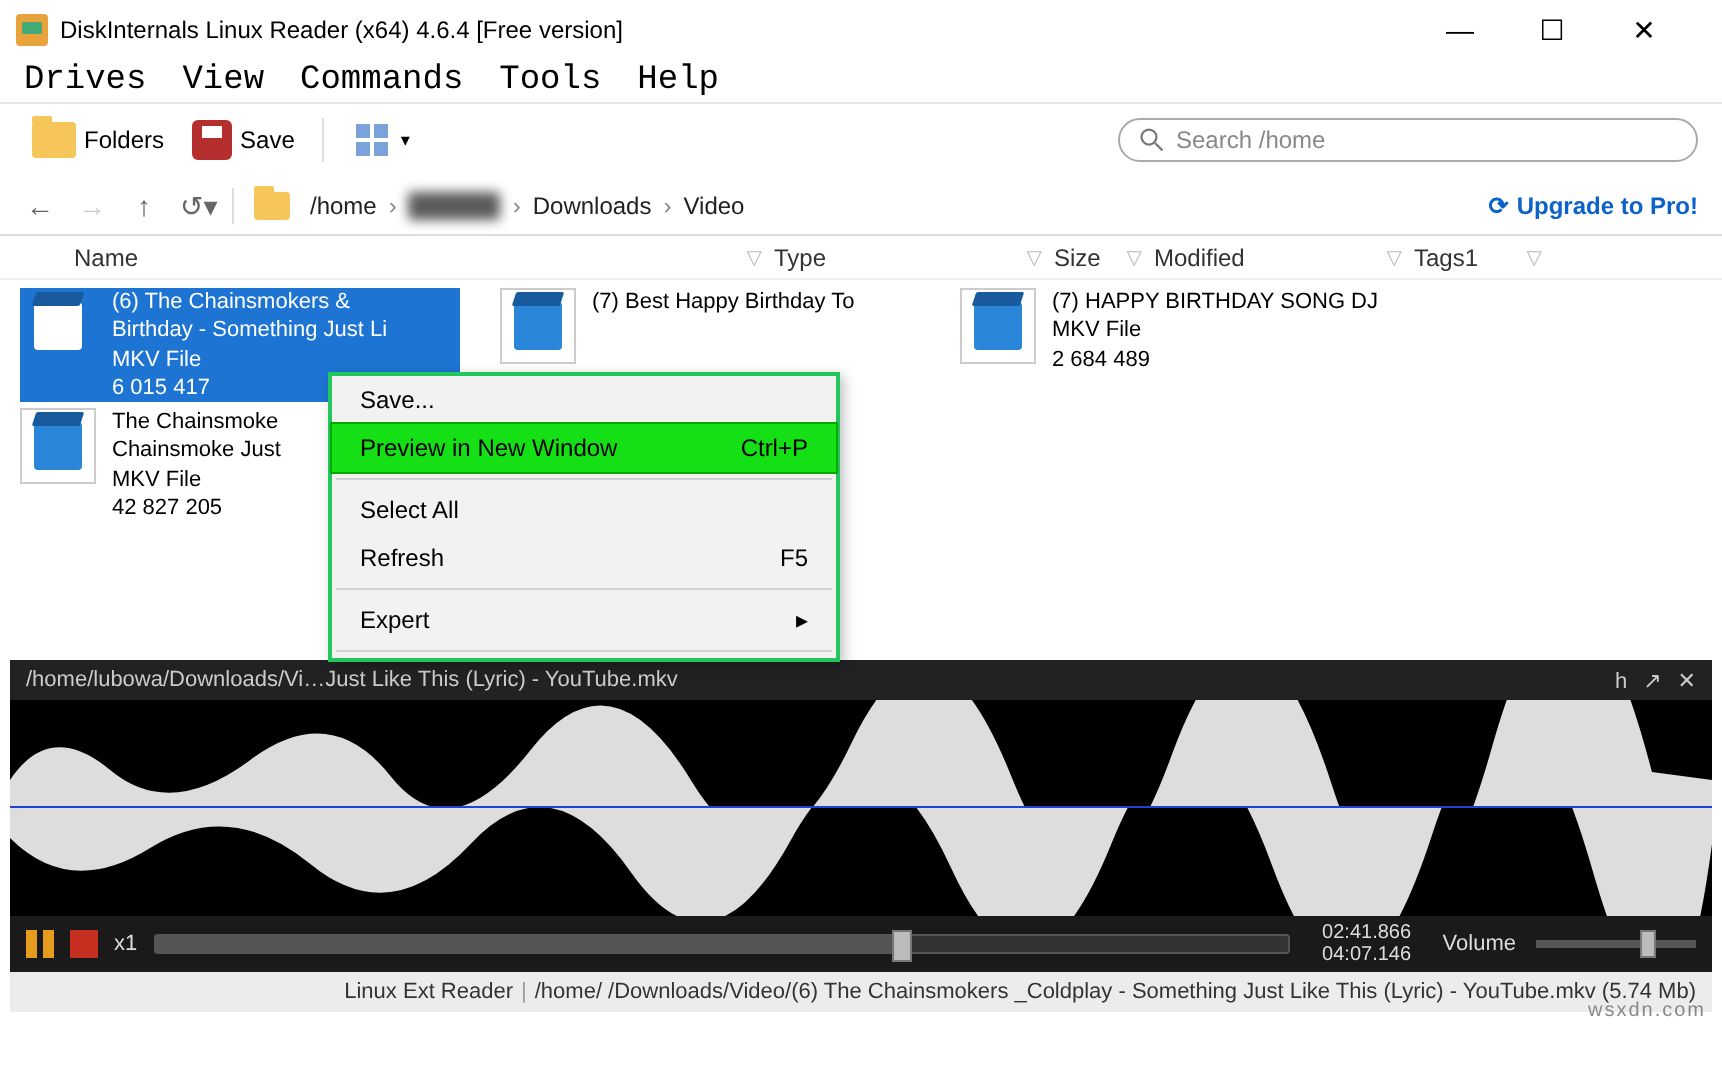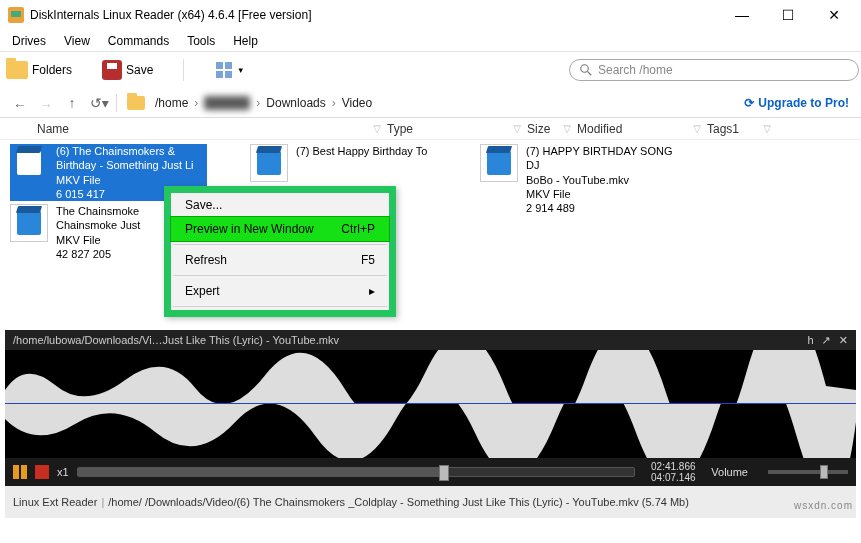--- a/index.html
+++ b/index.html
@@ -1,73 +1,73 @@
 <!DOCTYPE html>
 <html><head>
 <meta charset="utf-8">
 <style>
 * { box-sizing: border-box; margin: 0; padding: 0; font-family: "Segoe UI", Tahoma, sans-serif; }
 body { background: #fff; width: 861px; height: 543px; position: relative; overflow: hidden; font-size: 12px; color: #000; }
-.titlebar { height: 30px; display: flex; align-items: center; padding: 0 4px 0 8px; background: #fff; }
+.titlebar { height: 30px; display: flex; align-items: center; padding: 0 16px 0 8px; background: #fff; }
 .titlebar .icon-sm { width:16px; height:16px; margin-right:6px; background:#e8a33d; border-radius:2px; position:relative; }
 .titlebar .icon-sm::after { content:""; position:absolute; left:3px; top:4px; width:10px; height:6px; background:#4a7; border-radius:1px;}
 .titlebar .title { flex:1; font-size:12px; color:#000; }
 .winbtns { display:flex; }
 .winbtn { width:46px; height:30px; display:flex; align-items:center; justify-content:center; font-size:14px; cursor:pointer;}
 .menubar { height:22px; display:flex; align-items:center; padding:0 12px; gap:18px; border-bottom:1px solid #e5e5e5; }
-.menubar span { font-size:12px; cursor:pointer; }
-.toolbar { height:36px; display:flex; align-items:center; padding:0 2px; gap:22px; }
+.menubar span { font-size:17px; cursor:pointer;font-family:Liberation Mono, monospace; }
+.toolbar { height:36px; display:flex; align-items:center; padding:0 12px; gap:6px; }
 .tbtn { display:flex; align-items:center; gap:4px; padding:2px 4px; cursor:pointer; font-size:12px;}
 .folder-icon { width:22px; height:18px; background:#f7c65b; border-radius:2px; position:relative; }
 .folder-icon::before { content:""; position:absolute; top:-3px; left:0; width:10px; height:4px; background:#f7c65b; border-radius:1px;}
 .save-disk { width:20px; height:20px; background:#b52f2f; border-radius:3px; position:relative;}
 .save-disk::after { content:""; position:absolute; left:5px; top:3px; width:10px; height:6px; background:#fff;}
 .view-icon { width:20px; height:20px; display:grid; grid-template-columns:1fr 1fr; gap:2px; padding:2px;}
 .view-icon div{ background:#7aa3d9;}
 .searchbox { margin-left:auto; height:22px; width:290px; border:1px solid #aaa; border-radius:11px; display:flex; align-items:center; padding:0 10px; color:#888; font-size:12px;}
 .searchbox svg{width:12px;height:12px;margin-right:6px;fill:#777;}
 .navbar { height:30px; display:flex; align-items:center; padding:0 12px; gap:10px; border-bottom:1px solid #dcdcdc;}
 .navarrow { color:#666; font-size:14px; cursor:pointer; width:16px; text-align:center;}
 .bread { display:flex; align-items:center; gap:6px; color:#222; font-size:12px;}
 .bread .sep{color:#888;}
 .upgrade { margin-left:auto; color:#0b62c9; font-weight:600; font-size:12px; display:flex; align-items:center; gap:4px; cursor:pointer;}
 .columns { height:22px; display:flex; align-items:center; border-bottom:1px solid #eee; font-size:12px; color:#333; padding-left:10px;}
 .col { display:flex; align-items:center; justify-content:space-between; padding-right:6px;}
 .col .funnel{color:#bbb; font-size:10px;}
 .cName{width:350px;margin-left:27px;} .cType{width:140px;text-align:right;} .cSize{width:50px; text-align:right;} .cMod{width:130px;} .cTags{width:70px;}
 .filearea { position:relative; height:160px; padding:6px 10px; }
-.file { position:absolute; display:flex; gap:8px; width:197px; font-size:11px; line-height:1.3;}
+.file { position:absolute; display:flex; gap:8px; width:220px; font-size:11px; line-height:1.3;}
 .file .thumb { width:38px; height:38px; background:#fff; border:1px solid #ccc; display:flex; align-items:center; justify-content:center; flex-shrink:0;}
 .clap { width:24px; height:24px; background:#2a86d8; border-radius:2px; position:relative;}
 .clap::before{content:"";position:absolute;top:-5px;left:0;width:24px;height:7px;background:#185a9b;border-radius:1px;transform:skewX(-18deg);}
 .file .txt { color:#000; }
 .file.sel { background:#1e74d2;}
 .file.sel .txt, .file.sel .txt * { color:#fff;}
 .file.sel .thumb{border-color:#1e74d2;}
-.ctxmenu { position:absolute; left:164px; top:186px; width:232px; background:#f2f2f2; border:7px solid #22c55e; box-shadow:2px 2px 6px rgba(0,0,0,.25); z-index:50; font-size:12px;}
+.ctxmenu { position:absolute; left:164px; top:186px; width:256px; background:#f2f2f2; border:2px solid #22c55e; box-shadow:2px 2px 6px rgba(0,0,0,.25); z-index:50; font-size:12px;}
 .ctxmenu .mi { height:24px; display:flex; align-items:center; padding:0 14px; justify-content:space-between; cursor:pointer;}
 .ctxmenu .mi.hl{background:#15e015; color:#000; outline:1px solid #0a0;}
 .ctxmenu hr{border:none; border-top:1px solid #d0d0d0; margin:3px 2px;}
 .preview { position:absolute; left:5px; right:5px; top:330px; height:175px; background:#000; color:#ddd;}
 .preview .pbar{height:20px; background:#222; font-size:11px; color:#ccc; padding:3px 8px; display:flex; align-items:center; justify-content:space-between;}
 .preview .pbar .rt span{margin-left:8px; cursor:pointer;}
 .wave { height:108px; background:#000; position:relative; overflow:hidden;}
 .wave svg{position:absolute; left:0; width:100%;}
 .controls { height:28px; background:#1a1a1a; display:flex; align-items:center; padding:0 8px; gap:8px; font-size:11px;}
 .ctrlbtn{width:14px;height:14px;display:inline-block;}
 .pause{background:linear-gradient(90deg,#e69b1f 40%,transparent 40%,transparent 60%,#e69b1f 60%);}
 .stop{background:#c62f1f;}
 .seek { flex:1; height:10px; background:#333; border:1px solid #555; position:relative; border-radius:2px;}
 .seek .fill{position:absolute;left:0;top:0;bottom:0;width:65%;background:#555;}
 .seek .handle{position:absolute;left:65%;top:-3px;width:10px;height:16px;background:#bbb;border:1px solid #777;}
 .times{font-size:10px; line-height:1.1; text-align:center; width:60px;}
-.vol{display:flex;align-items:center;gap:20px;}
+.vol{display:flex;align-items:center;gap:10px;}
 .vol .track{width:80px;height:4px;background:#555;position:relative;}
 .vol .track .h{position:absolute;left:65%;top:-5px;width:8px;height:14px;background:#bbb;border:1px solid #777;}
-.status { height:32px; background:#ececec; display:flex; align-items:center; padding:0 8px; font-size:11px; color:#333;}
+.status { height:20px; background:#ececec; display:flex; align-items:center; padding:0 8px; font-size:11px; color:#333;justify-content:flex-end;}
 .status .sep2{color:#999;margin:0 4px;}
 .blur { filter: blur(3px); background:#5a5a5a; color:transparent !important; border-radius:2px; padding:0 8px;}
 .watermark{position:absolute;right:8px;bottom:32px;font-size:10px;color:#888;letter-spacing:1px;}
 </style>
 </head>
 <body>
 
 <div class="titlebar">
   <div class="icon-sm"></div>
   <div class="title">DiskInternals Linux Reader (x64) 4.6.4 [Free version]</div>
@@ -178,23 +178,22 @@
     <div class="txt">
         <div>(7) Best Happy Birthday To</div>
       </div>
   </div>
   <div class="file" style="left:480px;top:4px">
     <div class="thumb">
         <div class="clap"></div>
       </div>
     <div class="txt">
         <div>(7) HAPPY BIRTHDAY SONG DJ</div>
-        <div>BoBo - YouTube.mkv</div>
         <div>MKV File</div>
-        <div>2 914 489</div>
+        <div>2 684 489</div>
       </div>
   </div>
   <div class="file" style="left:10px;top:64px;width:150px">
     <div class="thumb">
         <div class="clap"></div>
       </div>
     <div class="txt">
         <div>The Chainsmoke</div>
         <div>Chainsmoke Just</div>
         <div>MKV File</div>
@@ -205,20 +204,23 @@
 
 <div class="ctxmenu">
   <div class="mi">
       <span>Save...</span>
     </div>
   <div class="mi hl">
       <span>Preview in New Window</span>
       <span>Ctrl+P</span>
     </div>
   <hr>
+  <div class="mi">
+      <span>Select All</span>
+    </div>
   <div class="mi">
       <span>Refresh</span>
       <span>F5</span>
     </div>
   <hr>
   <div class="mi">
       <span>Expert</span>
       <span>▸</span>
     </div>
   <hr>

